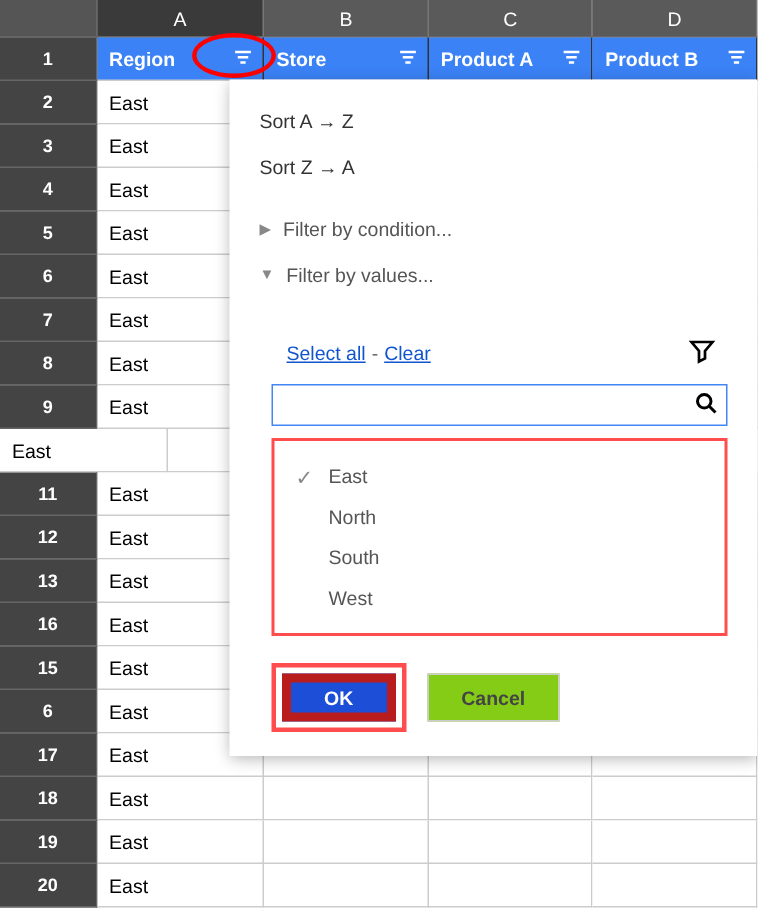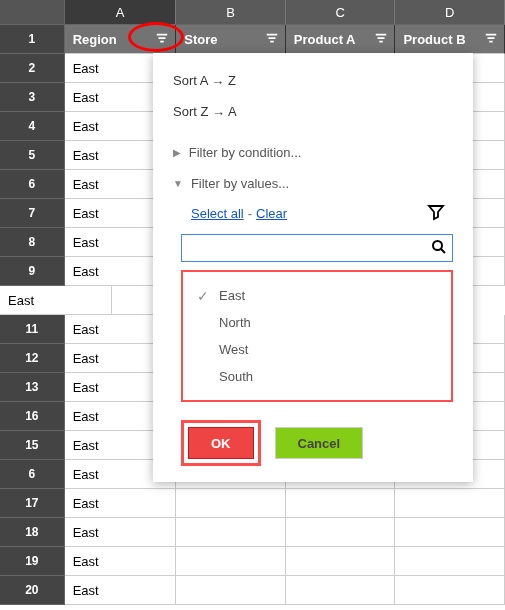--- a/index.html
+++ b/index.html
@@ -10,54 +10,54 @@
   
   .corner { width: 65px; height: 25px; background: #555; border-right: 1px solid #666; border-bottom: 1px solid #666; }
   .col-head { height: 25px; background: #5a5a5a; color: #fff; display: flex; align-items: center; justify-content: center; font-weight: normal; border-right: 1px solid #777; border-bottom: 1px solid #666; }
   .col-a { width: 112px; background: #3a3a3a; }
   .col-b { width: 110px; }
   .col-c { width: 110px; }
   .col-d { width: 110px; }
   
   .row-head { width: 65px; height: 29px; background: #444; color: #fff; display: flex; align-items: center; justify-content: center; font-size: 12px; font-weight: bold; border-right: 1px solid #666; border-bottom: 1px solid #666; }
   
-  .header-row .cell { background: #737373; color: #fff; font-weight: bold; height: 29px; display: flex; align-items: center; padding: 0 8px; position: relative; border-right: 1px solid #333; }
+  .header-row .cell { background: #3b82f6; color: #fff; font-weight: bold; height: 29px; display: flex; align-items: center; padding: 0 8px; position: relative; border-right: 1px solid #333; }
   .filter-icon { position: absolute; right: 6px; top: 7px; }
   .filter-icon svg { width: 14px; height: 14px; }
   
   .circle-annot { position: absolute; left: 128px; top: 22px; width: 56px; height: 30px; border: 3px solid #f00; border-radius: 50%; pointer-events: none; z-index: 5; }
   
   .cell { height: 29px; border-right: 1px solid #ccc; border-bottom: 1px solid #ccc; display: flex; align-items: center; padding: 0 8px; background: #fff; }
   .cell-a { width: 112px; }
   .cell-b { width: 110px; }
   .cell-c { width: 110px; }
   .cell-d { width: 110px; }
   
-  .dropdown { position: absolute; left: 153px; top: 53px; width: 320px; background: #fff; box-shadow: 0 2px 10px rgba(0,0,0,0.3); z-index: 10; padding: 12px 0 16px 0; }
+  .dropdown { position: absolute; left: 153px; top: 53px; width: 352px; background: #fff; box-shadow: 0 2px 10px rgba(0,0,0,0.3); z-index: 10; padding: 12px 0 16px 0; }
   .dd-item { padding: 8px 20px; cursor: pointer; color: #333; }
   .dd-section { padding: 8px 20px; display: flex; align-items: center; gap: 8px; color: #555; }
   .dd-section .tri { font-size: 10px; color: #888; }
-  .links-row { padding: 4px 20px 4px 38px; display: flex; align-items: center; gap: 4px; }
+  .links-row { padding: 4px 20px 4px 38px; display: flex; align-items: center; gap: 4px; margin-top: 22px; }
   .links-row a { color: #1155cc; text-decoration: underline; font-size: 13px; }
   .links-row .sep { color: #666; }
   .funnel { margin-left: auto; margin-right: 8px; }
   .funnel svg { width: 18px; height: 18px; }
   .search-box { margin: 6px 20px 8px 28px; position: relative; }
   .search-box input { width: 100%; height: 28px; border: 1px solid #4285f4; padding: 0 28px 0 6px; font-size: 13px; outline: none; }
   .search-box .mag { position: absolute; right: 6px; top: 5px; }
   .search-box .mag svg { width: 16px; height: 16px; }
   
   .values-box { margin: 0 20px 0 28px; border: 2px solid #ff4d4d; padding: 10px 8px; }
   .value-item { padding: 6px 8px 6px 28px; color: #555; position: relative; cursor: pointer; }
   .value-item .check { position: absolute; left: 6px; top: 6px; color: #888; font-size: 14px; }
   
   .btn-row { display: flex; gap: 14px; padding: 18px 20px 0 28px; align-items: center; }
   .btn-ok-wrap { border: 3px solid #ff4d4d; padding: 4px; }
   .btn { height: 32px; padding: 0 22px; font-size: 13px; font-weight: bold; border: 1px solid #ccc; cursor: pointer; display: flex; align-items: center; justify-content: center; }
-  .btn-ok { background: #ef4444; color: #fff; border: 1px solid #b91c1c; }
+  .btn-ok { background: #1d4ed8; color: #fff; border: 6px solid #b91c1c; }
   .btn-cancel { background: #84cc16; color: #444; }
 </style>
 </head>
 <body>
 
 <div class="sheet">
   <div class="row">
     <div class="corner"></div>
     <div class="col-head col-a">A</div>
     <div class="col-head col-b">B</div>
@@ -267,22 +267,22 @@
       <svg viewBox="0 0 16 16">
           <circle cx="6.5" cy="6.5" r="4.5" fill="none" stroke="#000" stroke-width="2"></circle>
           <line x1="10" y1="10" x2="14" y2="14" stroke="#000" stroke-width="2"></line>
         </svg>
     </span>
   </div>
   <div class="values-box">
     <div id="values-list">
         <div class="value-item"><span class="check">✓</span><span>East</span></div>
         <div class="value-item"><span>North</span></div>
+        <div class="value-item"><span>South</span></div>
         <div class="value-item"><span>West</span></div>
-        <div class="value-item"><span>South</span></div>
       </div>
   </div>
   <div class="btn-row">
     <div class="btn-ok-wrap">
       <div class="btn btn-ok">OK</div>
     </div>
     <div class="btn btn-cancel">Cancel</div>
   </div>
 </div>
 

